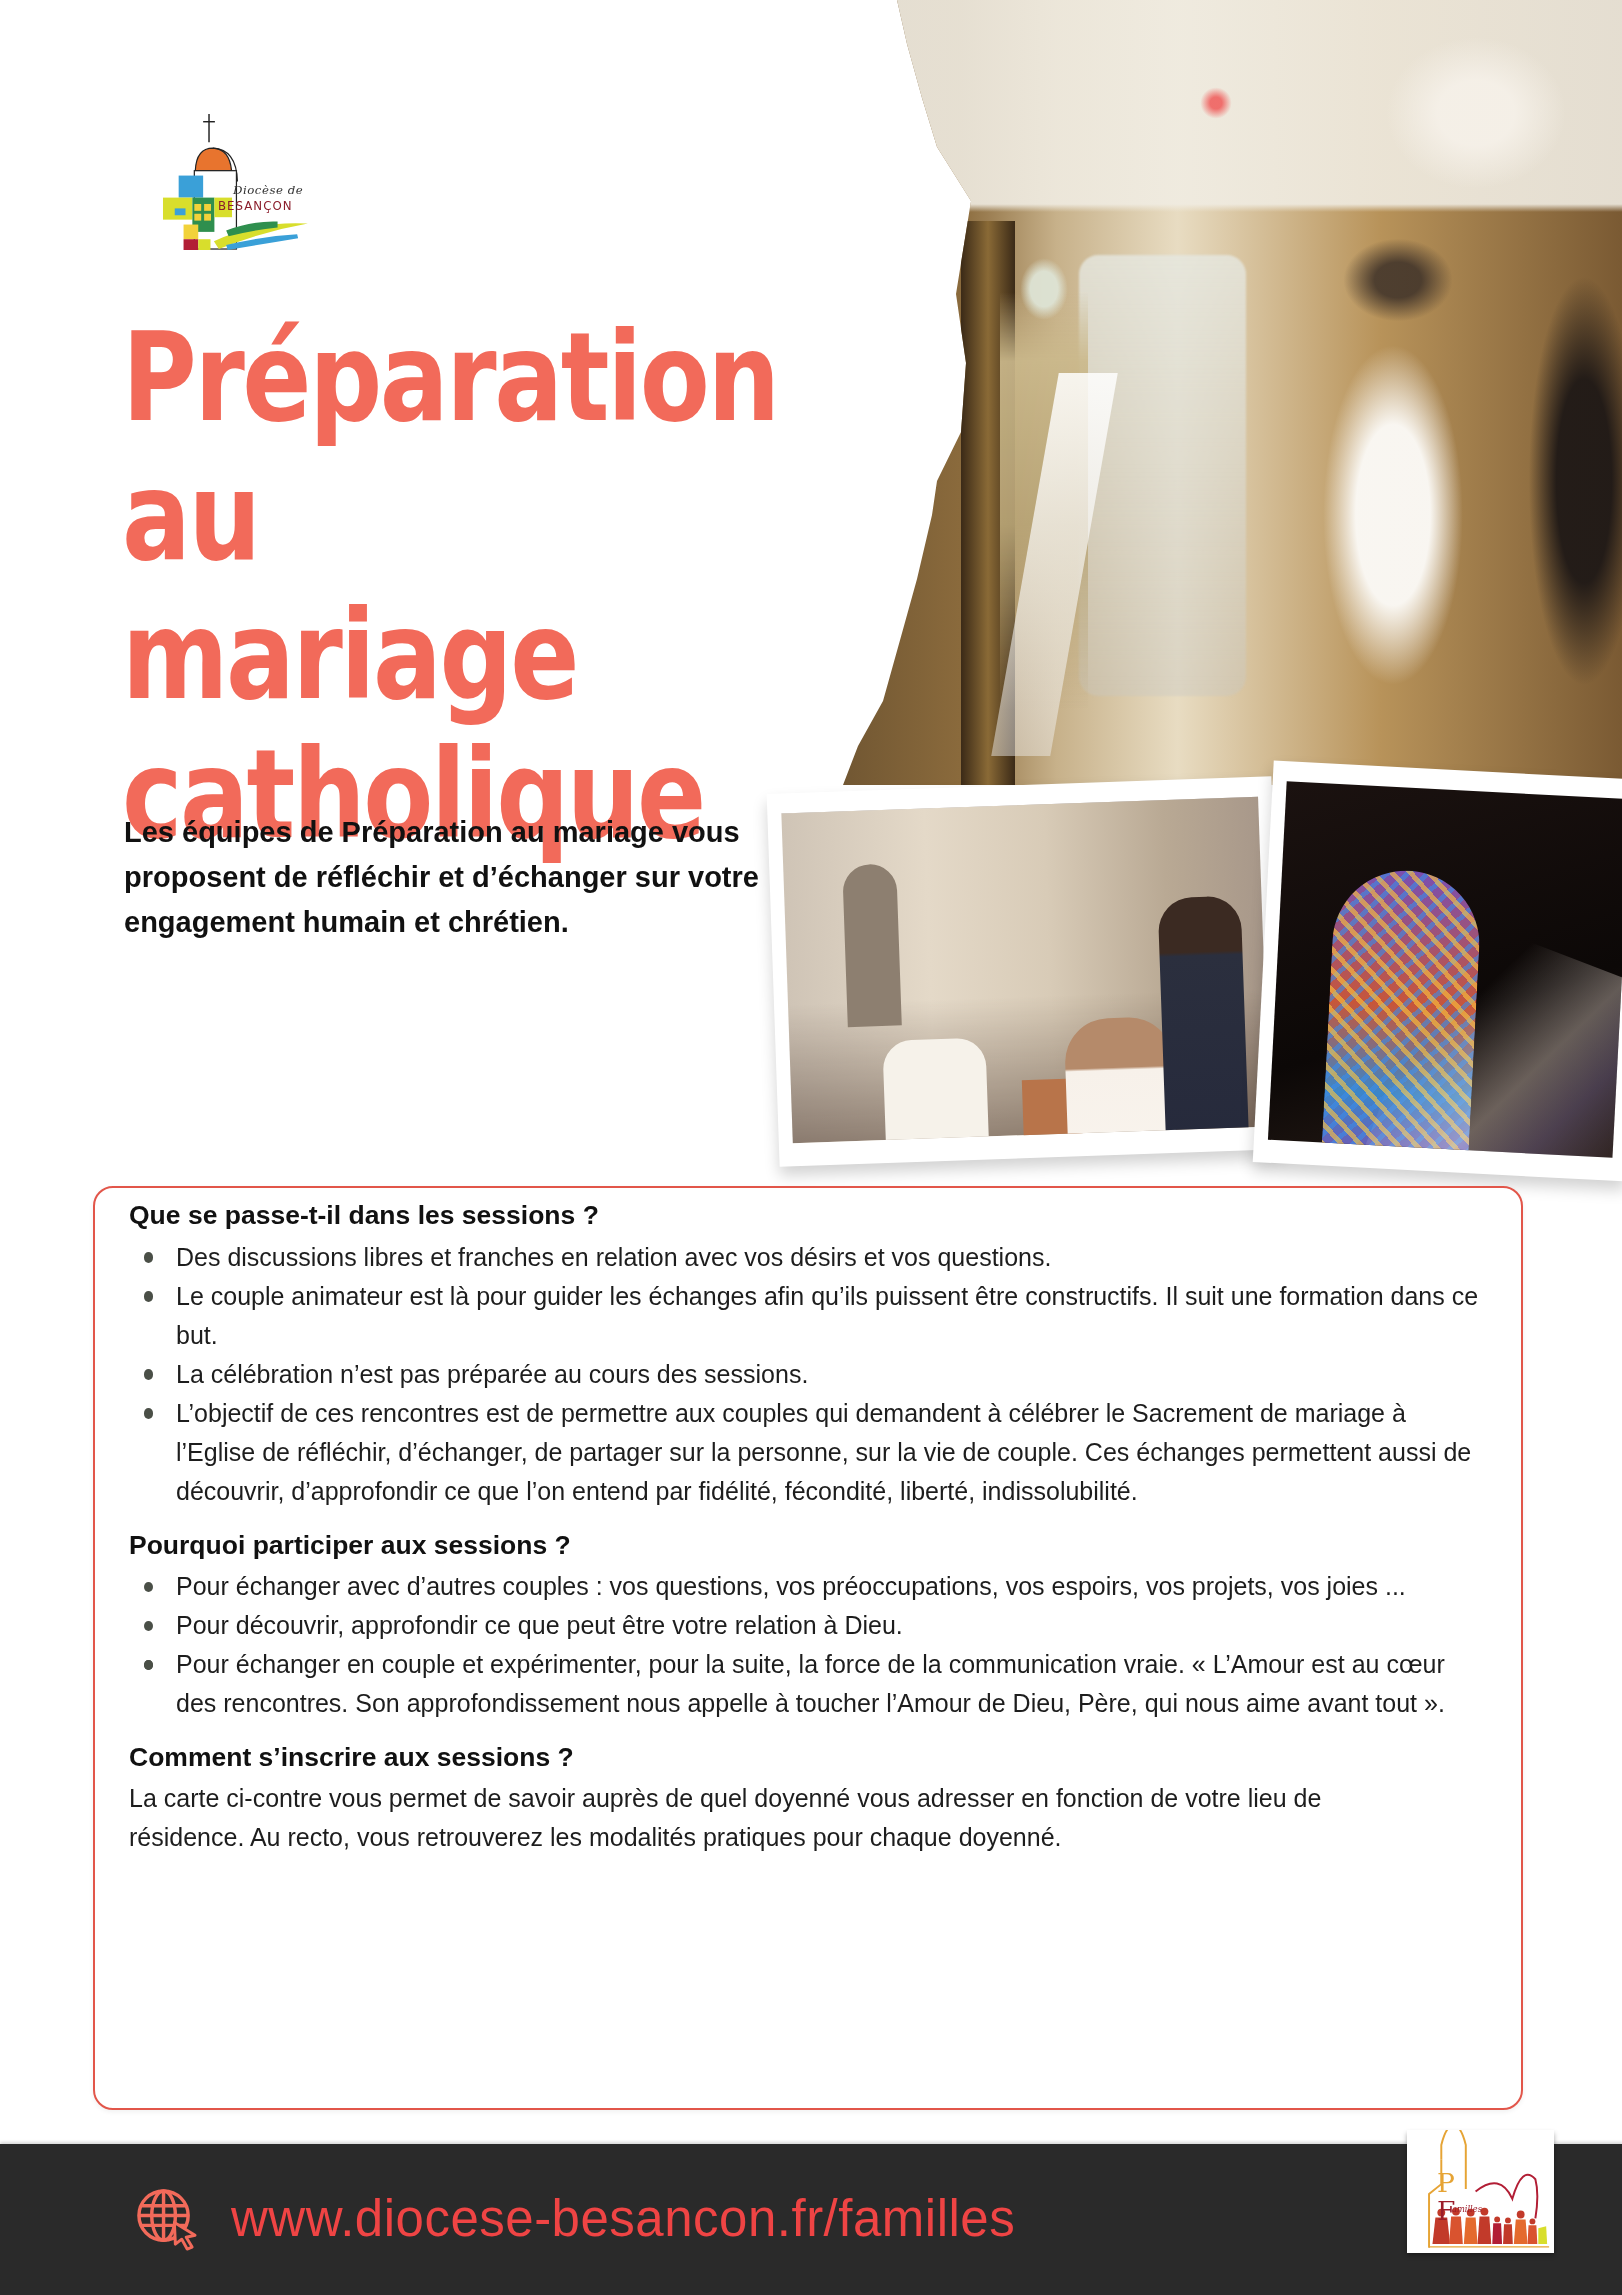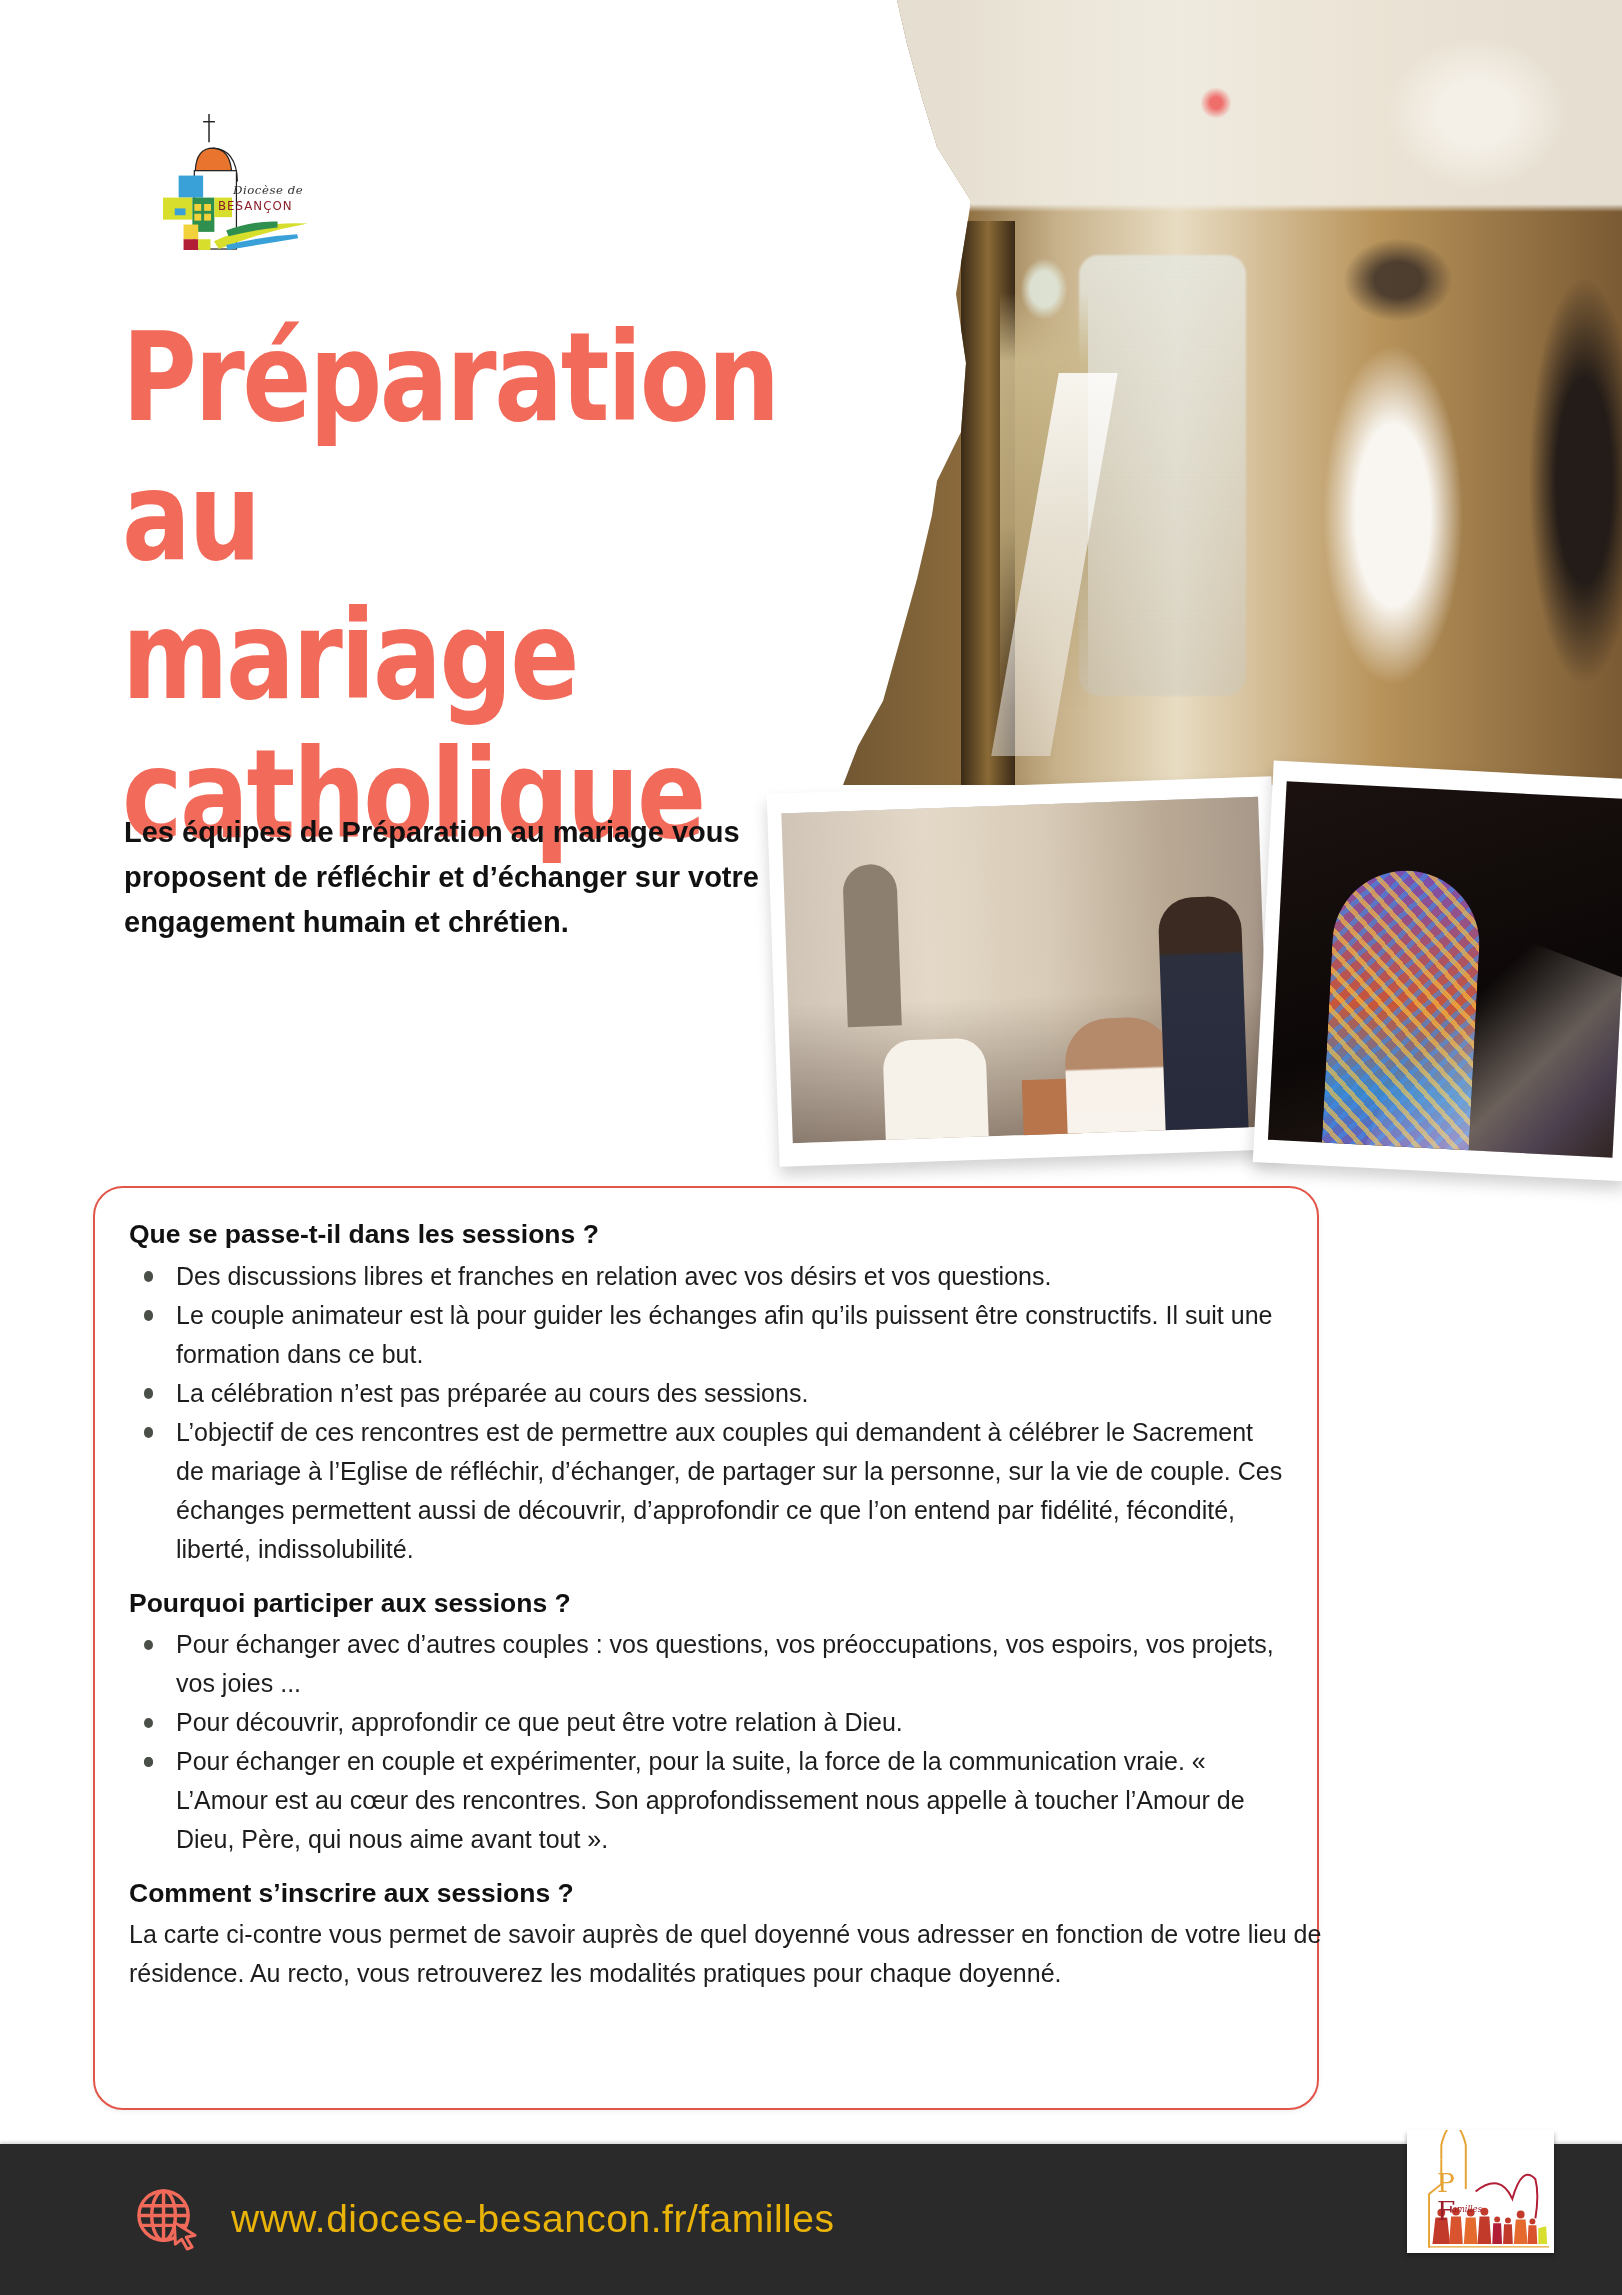--- a/index.html
+++ b/index.html
@@ -100,23 +100,23 @@
   
   .intro {
     position: absolute; left: 124px; top: 810px; width: 638px;
     font-family: "Liberation Sans", sans-serif; font-weight: bold; color: #111;
     font-size: 29px; line-height: 45px;
   }
   .intro p { margin: 0; }
 
   
   .content-box {
-    position: absolute; left: 93px; top: 1186px; width: 1226px; height: 924px;
-    border: 2.9px solid #E2564A; border-radius: 30px; background: #ffffff;
-    padding: 29px 34px 0 34px;
+    position: absolute; left: 93px; top: 1186px; width: 1430px; height: 924px;
+    border: 2.9px solid #E2564A; border-radius: 20px; background: #ffffff;
+    padding: 10px 34px 0 34px;
     box-shadow: 0 2px 4.9px rgba(0,0,0,0.06);
   }
   .section-heading {
     font-family: "Liberation Sans", sans-serif; font-weight: bold; color: #111;
     font-size: 26.5px; line-height: 35px; margin-left: 0;
   }
   .bullets { list-style: none; margin: 4.9px 0 0 0; padding: 0; }
   .bullets li {
     position: relative; padding-left: 47px;
     font-family: "Liberation Sans", sans-serif; font-size: 25px; line-height: 39px; color: #1d1d1d;
@@ -134,21 +134,21 @@
 
   
   .footer {
     position: absolute; left: 0; top: 2144px; width: 1623px; height: 151px;
     background: #2A2A2A;
     box-shadow: 0 -2px 2.9px rgba(0,0,0,0.15);
   }
   .globe-icon { position: absolute; left: 135px; top: 43px; width: 64px; height: 64px; }
   .footer-url {
     position: absolute; left: 231px; top: 48px;
-    font-family: "Liberation Sans", sans-serif; font-size: 39px; line-height: 54px; color: #eab308;
+    font-family: "Liberation Sans", sans-serif; font-size: 51px; line-height: 54px; color: #ef4444;
     letter-spacing: 0.5px;
   }
   .logo-familles {
     position: absolute; left: 1407px; top: 2130px; width: 147px; height: 123px;
     background: #ffffff; box-shadow: 0 2.9px 4.9px rgba(0,0,0,0.35);
     overflow: visible;
   }
   .logo-familles .letters { position: absolute; left: 30px; top: 39px; font-family: "DejaVu Serif", serif; font-size: 26.5px; line-height: 27.5px; }
   .logo-familles .letter-p { color: #E6A435; display: block; }
   .logo-familles .letter-f { color: #9B1D2A; display: block; }

